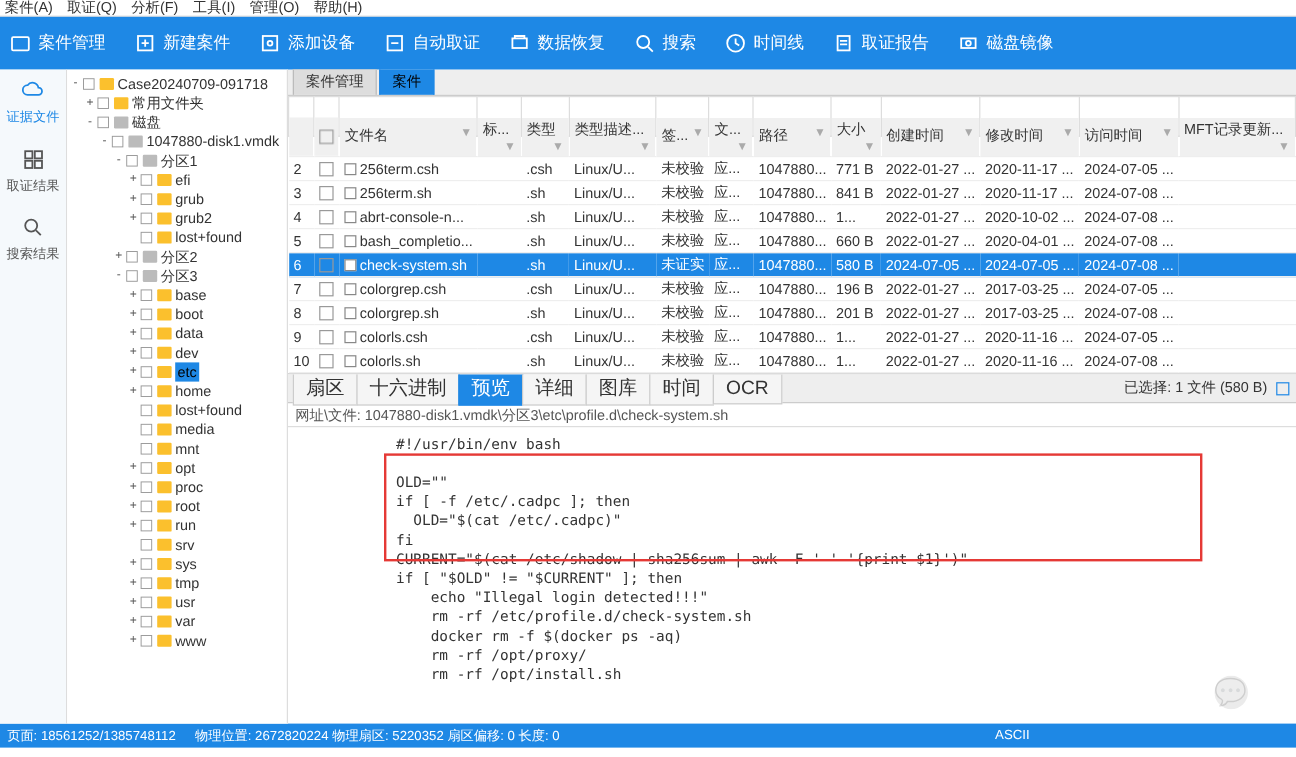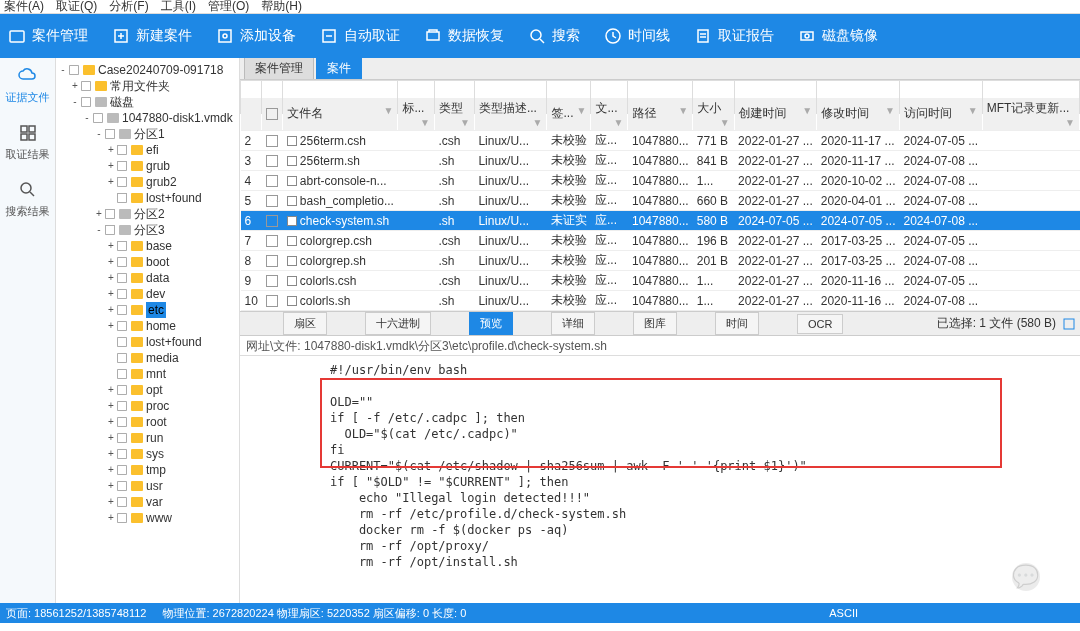--- a/index.html
+++ b/index.html
@@ -18,36 +18,36 @@
 .tree-node { white-space: nowrap; line-height: 16px; display: flex; align-items: center; }
 .tree-toggle { width: 10px; display: inline-block; text-align: center; color: #555; cursor: pointer; font-size: 10px; }
 .tree-icon { width: 12px; height: 10px; display: inline-block; margin: 0 3px; }
 .folder-icon { background: #fbc02d; border-radius: 1px; }
 .disk-icon { background: #bbb; border-radius: 1px; }
 .tree-label { cursor: pointer; }
 .tree-node.selected .tree-label { background: #1e88e5; color: #000000; padding: 0 2px; }
 .right-area { flex: 1; display: flex; flex-direction: column; overflow: hidden; }
 .tabs { height: 22px; background: #eee; border-bottom: 1px solid #ccc; display: flex; align-items: flex-end; padding-left: 4px; }
 .tab { padding: 2px 10px; background: #ddd; border: 1px solid #bbb; border-bottom: none; margin-right: 2px; font-size: 12px; cursor: pointer; }
-.tab.active { background: #1e88e5; color: #ffffff; border-color: #1e88e5; }
+.tab.active { background: #1e88e5; color: #000000; border-color: #1e88e5; }
 .pathbar { height: 24px; background: #f7f7f7; border-bottom: 1px solid #ddd; display: flex; align-items: center; padding: 0 6px; gap: 6px; font-size: 12px; }
 .pathbar .spacer { flex: 1; }
 .pathbar svg { width: 14px; height: 14px; stroke: #1e88e5; fill: none; }
 .table-wrap { overflow: auto; border-bottom: 1px solid #ccc; height: 232px; }
 table { border-collapse: collapse; width: 100%; font-size: 12px; }
 th { background: #f0f0f0; text-align: left; padding: 2px 4px; border: 1px solid #ddd; font-weight: normal; white-space: nowrap; position: sticky; top: 17px; }
 th .filter-icon { float: right; color: #aaa; font-size: 10px; }
 td { padding: 1px 4px; border-bottom: 1px solid #eee; white-space: nowrap; }
 tr.selected td { background: #1e88e5; color: #fff; }
 .row-icon { width: 10px; height: 8px; display: inline-block; background: #fbc02d; margin-right: 3px; vertical-align: middle; }
 .file-icon { width: 10px; height: 10px; display: inline-block; border: 1px solid #888; background: #fff; margin-right: 3px; vertical-align: middle; }
 .checkbox { width: 12px; height: 12px; border: 1px solid #999; display: inline-block; vertical-align: middle; }
 .preview-area { flex: 1; display: flex; flex-direction: column; overflow: hidden; }
 .preview-tabs { height: 24px; background: #eee; border-bottom: 1px solid #ccc; display: flex; align-items: center; padding: 0 4px; gap: 0; }
-.preview-tab { padding: 3px 10px; border: 1px solid #ccc; background: #f5f5f5; font-size: 11px; cursor: pointer; margin-right: -1px; margin-left: 39px; }
+.preview-tab { padding: 3px 10px; border: 1px solid #ccc; background: #f5f5f5; font-size: 16px; cursor: pointer; margin-right: -1px; }
 .preview-tab.active { background: #1e88e5; color: #fff; border-color: #1e88e5; }
 .preview-tabs .spacer { flex: 1; }
 .preview-status { font-size: 12px; color: #333; padding-right: 6px; }
 .preview-path { height: 20px; padding: 2px 6px; font-size: 12px; color: #555; border-bottom: 1px solid #ddd; }
 .preview-content { flex: 1; overflow: auto; padding: 6px 8px 6px 90px; font-family: Consolas, monospace; font-size: 12px; line-height: 16px; white-space: pre; position: relative; }
 .redbox { position: absolute; border: 2px solid #e53935; pointer-events: none; }
 .statusbar { height: 20px; background: #1e88e5; color: #fff; display: flex; align-items: center; padding: 0 6px; gap: 16px; font-size: 11px; }
 .watermark { position: absolute; right: 40px; bottom: 40px; color: rgba(0,0,0,0.12); font-size: 22px; display: flex; align-items: center; gap: 8px; pointer-events: none; }
 .watermark-icon { width: 28px; height: 28px; border-radius: 50%; background: rgba(0,0,0,0.08); display: flex; align-items: center; justify-content: center; }
 </style>
@@ -292,20 +292,26 @@
         <span class="tree-toggle">+</span>
         <span class="checkbox" style="transform: scale(0.8);"></span>
         <span class="tree-icon folder-icon"></span>
         <span class="tree-label">root</span>
       </div>
       <div class="tree-node" style="padding-left: 48px;">
         <span class="tree-toggle">+</span>
         <span class="checkbox" style="transform: scale(0.8);"></span>
         <span class="tree-icon folder-icon"></span>
         <span class="tree-label">run</span>
+      </div>
+      <div class="tree-node" style="padding-left: 48px;">
+        <span class="tree-toggle"></span>
+        <span class="checkbox" style="transform: scale(0.8);"></span>
+        <span class="tree-icon folder-icon"></span>
+        <span class="tree-label">srv</span>
       </div>
       <div class="tree-node" style="padding-left: 48px;">
         <span class="tree-toggle">+</span>
         <span class="checkbox" style="transform: scale(0.8);"></span>
         <span class="tree-icon folder-icon"></span>
         <span class="tree-label">sys</span>
       </div>
       <div class="tree-node" style="padding-left: 48px;">
         <span class="tree-toggle">+</span>
         <span class="checkbox" style="transform: scale(0.8);"></span>

